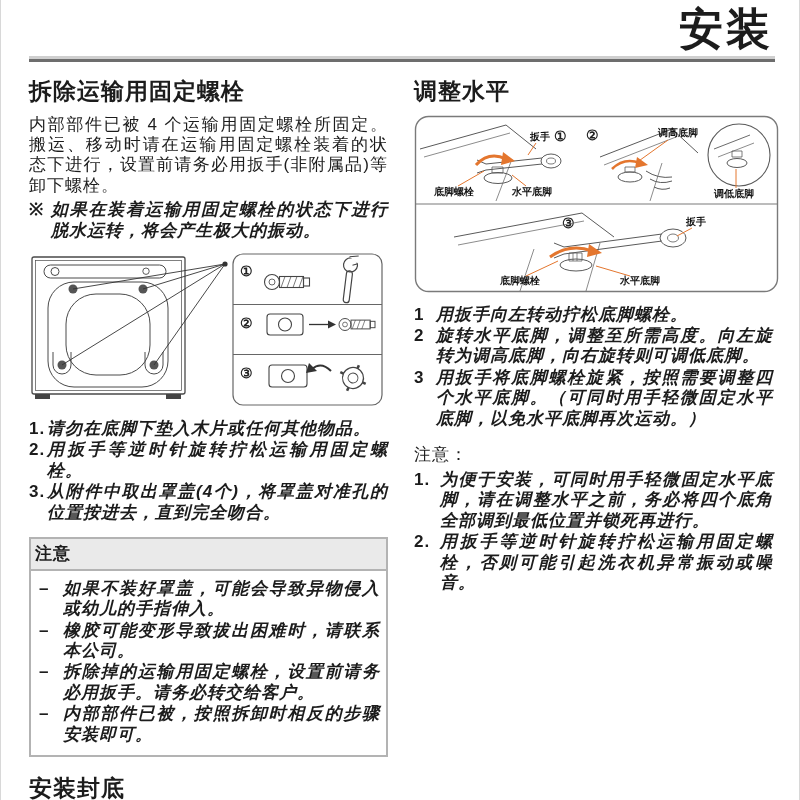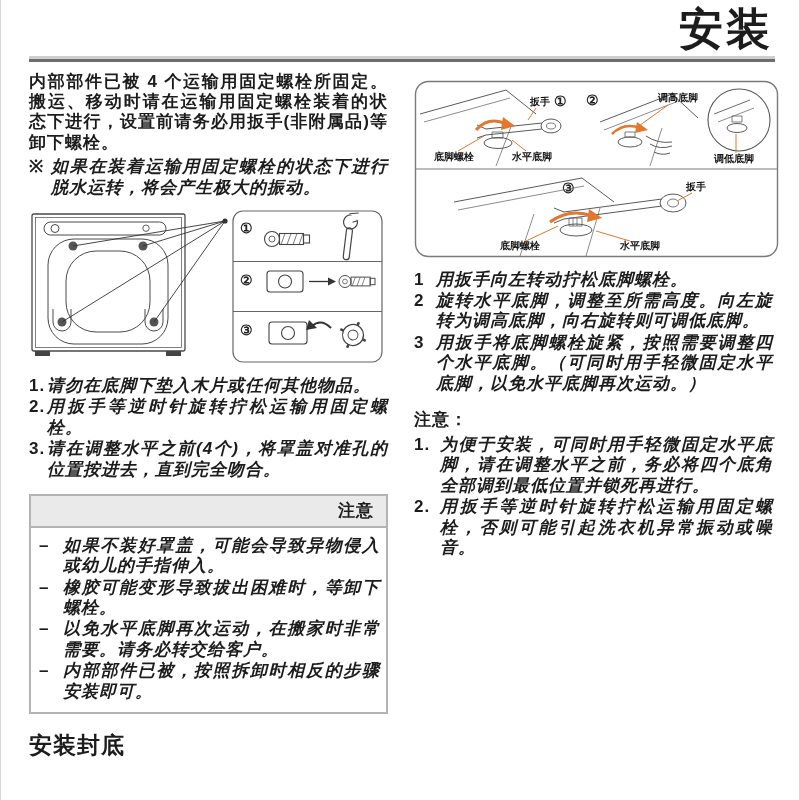--- a/index.html
+++ b/index.html
@@ -8,56 +8,57 @@
     font-family:"Liberation Sans", sans-serif;
     border-left:1px solid #d8d8d8;border-right:1px solid #d8d8d8;box-sizing:border-box;
   }
   .page{padding:4px 24px 0 28px;}
   .masthead{text-align:right;padding-right:2px;}
   .masthead .title{font-size:44px;font-weight:bold;letter-spacing:3px;line-height:1.15;}
   .rule{height:6px;margin-top:1px;background:linear-gradient(to bottom,#cfcfcf 0%,#cfcfcf 45%,#6d6d6d 45%,#6d6d6d 100%);}
   .cols{display:flex;gap:26px;margin-top:10px;}
   .col{width:359px;flex:0 0 359px;}
   h2.section{font-size:23px;font-weight:bold;margin:4px 0 8px 0;letter-spacing:1px;}
-  .body-text{font-size:17px;font-weight:bold;line-height:1.2;letter-spacing:1px;
+  .body-text{font-size:17px;font-weight:normal;line-height:1.2;letter-spacing:1px;
     text-align:justify;margin:0 0 4px 0;}
   .hang{display:flex;font-size:17px;font-weight:bold;line-height:1.2;letter-spacing:1px;margin:0;}
   .hang .mark{flex:0 0 auto;white-space:pre;}
   .hang .txt{flex:1;text-align:justify;font-style:italic;}
   .mark-num{width:18px;}
   .mark-ref{width:22px;}
   .mark-dash{width:24px;}
   .mark-step{width:22px;}
   .mark-note{width:26px;}
   .note-block{margin-top:2px;}
   figure{margin:8px 0;padding:0;}
   .caution{border:2px solid #b3b3b3;margin:14px 0 16px 0;}
-  .caution-head{background:#eaeaea;border-bottom:2px solid #b3b3b3;padding:3px 12px 4px 12px;
-    font-size:17px;font-weight:bold;letter-spacing:1px;text-align:right;}
+  .caution-head{background:#eaeaea;border-bottom:2px solid #b3b3b3;padding:3px 12px 4px 4px;
+    font-size:17px;font-weight:bold;letter-spacing:1px;}
   .caution-body{padding:8px 6px 10px 8px;display:flex;flex-direction:column;gap:1px;}
   .steps{display:flex;flex-direction:column;gap:1px;margin:4px 0 14px 0;}
-  .notes-title{font-size:17px;font-weight:bold;letter-spacing:1px;margin:14px 0 2px 0;}
+  .notes-title{font-size:17px;font-weight:normal;letter-spacing:1px;margin:14px 0 2px 0;}
   svg text{font-family:"Liberation Sans",sans-serif;}
   .fig-label{font-size:10px;font-weight:bold;fill:#111;}
   .fig-num{font-size:14px;font-weight:bold;fill:#222;}
 </style>
 </head>
 <body>
 
 <div class="page">
 
   <div class="masthead">
     <div class="title">安装</div>
   </div>
   <div class="rule"></div>
 
   <div class="cols">
 
     <div class="col">
 
+      <h2 class="section">拆除运输用固定螺栓</h2>
 
       <p class="body-text">内部部件已被 4 个运输用固定螺栓所固定。搬运、移动时请在运输用固定螺栓装着的状态下进行，设置前请务必用扳手(非附属品)等卸下螺栓。</p>
 
       <div class="hang note-block">
         <span class="mark mark-ref">※</span>
         <span class="txt">如果在装着运输用固定螺栓的状态下进行脱水运转，将会产生极大的振动。</span>
       </div>
 
       <figure>
         <svg viewBox="0 0 355 158" width="355" height="158">
@@ -138,52 +139,53 @@
         <div class="hang">
           <span class="mark mark-num">1.</span>
           <span class="txt">请勿在底脚下垫入木片或任何其他物品。</span>
         </div>
         <div class="hang">
           <span class="mark mark-num">2.</span>
           <span class="txt">用扳手等逆时针旋转拧松运输用固定螺栓。</span>
         </div>
         <div class="hang">
           <span class="mark mark-num">3.</span>
-          <span class="txt">请在调整水平之前(4个)，将罩盖对准孔的位置按进去，直到完全吻合。</span>
+          <span class="txt">从附件中取出罩盖(4个)，将罩盖对准孔的位置按进去，直到完全吻合。</span>
         </div>
       </div>
 
       <div class="caution">
         <div class="caution-head">注意</div>
         <div class="caution-body">
           <div class="hang">
             <span class="mark mark-dash">–</span>
             <span class="txt">如果不装好罩盖，可能会导致异物侵入或幼儿的手指伸入。</span>
           </div>
           <div class="hang">
             <span class="mark mark-dash">–</span>
-            <span class="txt">橡胶可能变形导致拔出困难时，等卸下螺栓。</span>
+            <span class="txt">橡胶可能变形导致拔出困难时，请联系本公司。</span>
           </div>
           <div class="hang">
             <span class="mark mark-dash">–</span>
-            <span class="txt">以免水平底脚再次运动，在搬家时非常需要。请务必转交给客户。</span>
+            <span class="txt">拆除掉的运输用固定螺栓，设置前请务必用扳手。请务必转交给客户。</span>
           </div>
           <div class="hang">
             <span class="mark mark-dash">–</span>
             <span class="txt">内部部件已被，按照拆卸时相反的步骤安装即可。</span>
           </div>
         </div>
       </div>
 
       <h2 class="section">安装封底</h2>
 
     </div>
 
     <div class="col">
 
+      <h2 class="section">调整水平</h2>
 
 
       <figure>
         <svg viewBox="0 0 365 178" width="365" height="178">
           <g stroke="#7a7a7a" fill="none">
             <rect x="1.5" y="1.5" width="362" height="175" rx="13" stroke-width="1.4"></rect>
             <line x1="1.5" y1="89" x2="363.5" y2="89" stroke-width="1.1"></line>
           </g>
 
           <g stroke="#5a5a5a" fill="none" stroke-width="1">

